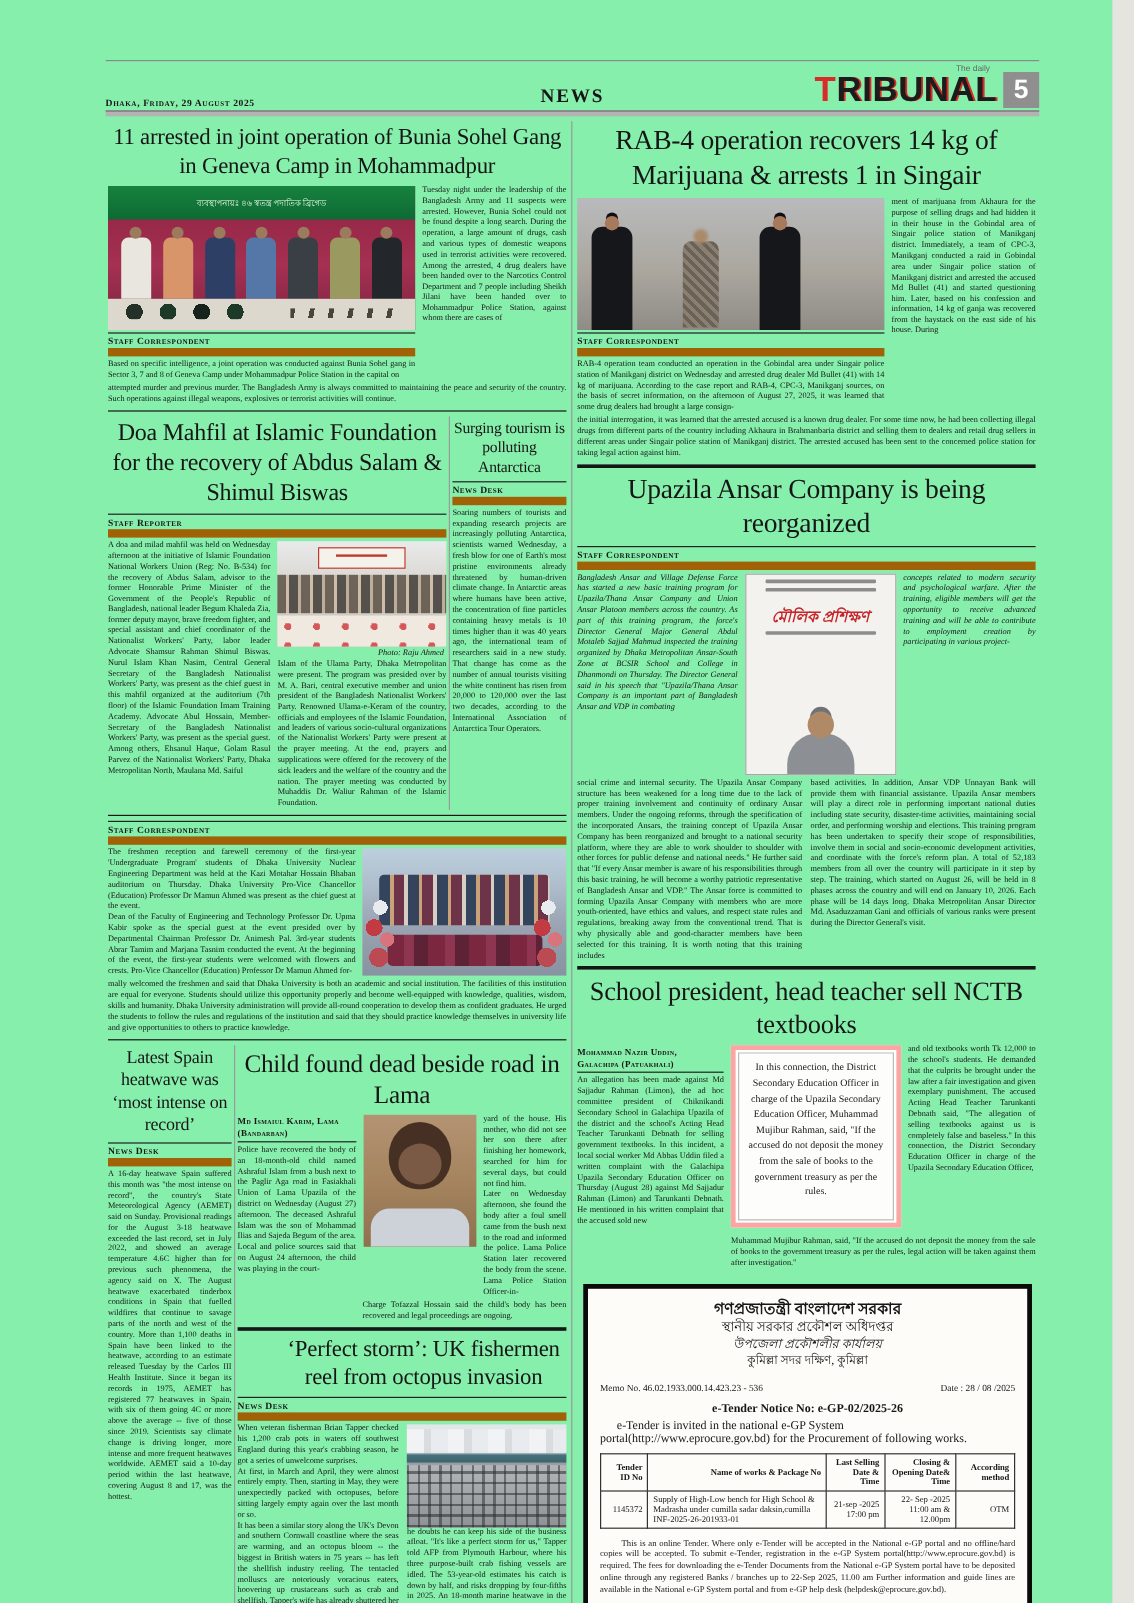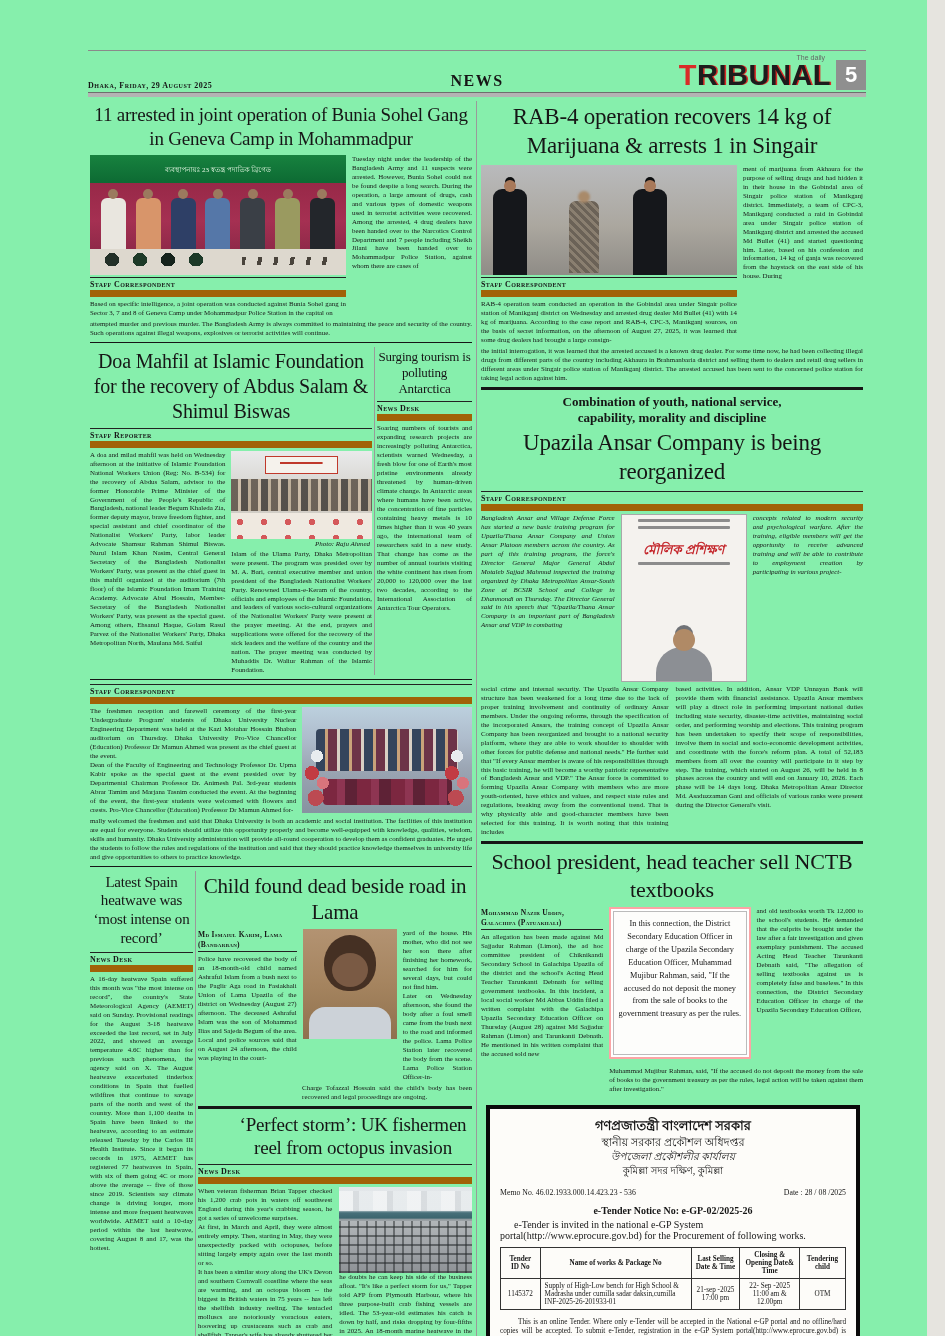--- a/index.html
+++ b/index.html
@@ -143,35 +143,35 @@
   .ph-octo { height:86px;
     background:linear-gradient(180deg,#e3e7ea 0%,#dfe3e6 26%,#47707a 30%,#3c656e 36%,#9aa0a4 38%,#b6babd 100%); }
   .octo-town { position:absolute; top:4px; left:0; right:0; height:20px; opacity:.9;
     background:repeating-linear-gradient(90deg,#f2f4f5 0 14px,#d8dcdf 14px 20px,#e8ecee 20px 34px); }
   .octo-pots { position:absolute; bottom:0; left:0; right:0; height:52px;
     background:repeating-linear-gradient(0deg,rgba(40,44,46,.55) 0 2px,transparent 2px 9px),
                repeating-linear-gradient(90deg,rgba(40,44,46,.5) 0 2px,transparent 2px 9px),
                linear-gradient(180deg,#b2b6b9,#8e9296); }
 
   
-  .pullquote { border:2px solid #fca5a5; box-shadow:inset 0 0 0 2px #fff, inset 0 0 0 3px #bbb;
+  .pullquote { border:4px solid #fca5a5; box-shadow:inset 0 0 0 2px #fff, inset 0 0 0 3px #bbb;
     padding:9px 7px; font-size:8.3px; text-align:center; line-height:1.55; background:#fdfdfb; }
 
   
   .tender { border:4px solid #0a0a0a; margin:12px 3px 0 5px; padding:8px 10px 6px; position:relative; background:#fdfcf9; }
   .bn { text-align:center; line-height:1.35; }
   .bn1 { font-size:13px; font-weight:bold; }
   .bn2 { font-size:11px; }
   .bn3 { font-size:10.5px;font-style:italic; }
   .bn4 { font-size:10px; }
   .memo-row { display:flex; justify-content:space-between; font-size:7.8px; margin:10px 0 8px; }
   .tender-title { text-align:center; font-weight:bold; font-size:10px; margin-bottom:3px; }
   .tender-intro { font-size:10px; text-indent:14px; margin-bottom:6px; }
   table.tt { width:100%; border-collapse:collapse; margin-bottom:8px; }
-  .tt th,.tt td { border:1px solid #333; font-size:7.2px; padding:3px 4px; text-align:center; vertical-align:middle; white-space:pre-line; }
+  .tt th,.tt td { border:1px solid #333; font-size:7.2px; padding:3px 4px; text-align:right; vertical-align:middle; white-space:pre-line; }
   .tt th { font-weight:bold; }
   .tt td.name { text-align:left; }
   .tender-terms { font-size:7.2px; text-align:justify; text-indent:18px; line-height:1.35; }
 </style>
 </head>
 <body>
 
 <div class="page">
   <div class="sheet">
 
@@ -190,21 +190,21 @@
 
     <div class="main">
 
       <div class="half">
 
         <article>
           <h1 class="hl hl-bunia">11 arrested in joint operation of Bunia Sohel Gang in Geneva Camp in Mohammadpur</h1>
           <div class="media-row">
             <div>
               <div class="ph ph-bunia">
-                <div class="bunia-banner">ব্যবস্থাপনায়ঃ 23 স্বতন্ত্র পদাতিক ব্রিগেড</div>
+                <div class="bunia-banner">ব্যবস্থাপনায়ঃ ৪৬ স্বতন্ত্র পদাতিক ব্রিগেড</div>
                 <div class="figrow">
                   <div class="fig c-white"></div>
                   <div class="fig c-tan"></div>
                   <div class="fig c-dkblue"></div>
                   <div class="fig c-blue"></div>
                   <div class="fig c-charcoal"></div>
                   <div class="fig c-olive"></div>
                   <div class="fig c-black"></div>
                 </div>
                 <div class="bunia-table">
@@ -335,22 +335,20 @@
               <div class="btxt lead">RAB-4 operation team conducted an operation in the Gobindal area under Singair police station of Manikganj district on Wednesday and arrested drug dealer Md Bullet (41) with 14 kg of marijuana. According to the case report and RAB-4, CPC-3, Manikganj sources, on the basis of secret information, on the afternoon of August 27, 2025, it was learned that some drug dealers had brought a large consign-</div>
             </div>
             <div class="btxt">ment of marijuana from Akhaura for the purpose of selling drugs and had hidden it in their house in the Gobindal area of Singair police station of Manikganj district. Immediately, a team of CPC-3, Manikganj conducted a raid in Gobindal area under Singair police station of Manikganj district and arrested the accused Md Bullet (41) and started questioning him. Later, based on his confession and information, 14 kg of ganja was recovered from the haystack on the east side of his house. During</div>
           </div>
           <div class="btxt">the initial interrogation, it was learned that the arrested accused is a known drug dealer. For some time now, he had been collecting illegal drugs from different parts of the country including Akhaura in Brahmanbaria district and selling them to dealers and retail drug sellers in different areas under Singair police station of Manikganj district. The arrested accused has been sent to the concerned police station for taking legal action against him.</div>
         </article>
 
         <div class="hrule thick"></div>
 
         <article>
-          <div class="kicker">Combination of youth, national service,
-capability, morality and discipline</div>
           <h1 class="hl hl-ansar">Upazila Ansar Company is being reorganized</h1>
           <div class="byl">Staff Correspondent</div>
           <div class="ansar-row">
             <div class="btxt">Bangladesh Ansar and Village Defense Force has started a new basic training program for Upazila/Thana Ansar Company and Union Ansar Platoon members across the country. As part of this training program, the force's Director General Major General Abdul Motaleb Sajjad Mahmud inspected the training organized by Dhaka Metropolitan Ansar-South Zone at BCSIR School and College in Dhanmondi on Thursday. The Director General said in his speech that "Upazila/Thana Ansar Company is an important part of Bangladesh Ansar and VDP in combating</div>
             <div class="ph ph-ansar">
               <div class="ansar-bar"></div>
               <div class="ansar-bar"></div>
               <div class="ansar-title">মৌলিক প্রশিক্ষণ</div>
               <div class="ansar-bar"></div>
               <div class="ansar-person"></div>
@@ -392,21 +390,21 @@
           </div>
           <div class="tender-title">e-Tender Notice No: e-GP-02/2025-26</div>
           <div class="tender-intro">e-Tender is invited in the national e-GP System portal(http://www.eprocure.gov.bd) for the Procurement of following works.</div>
           <table class="tt">
             <thead>
               <tr>
                 <th>Tender ID No</th>
                 <th>Name of works &amp; Package No</th>
                 <th>Last Selling Date &amp; Time</th>
                 <th>Closing &amp; Opening  Date&amp; Time</th>
-                <th>Tendering child</th>
+                <th>According method</th>
               </tr>
             </thead>
             <tbody>
               <tr>
                 <td>1145372</td>
                 <td class="name">Supply of High-Low bench for High School &amp; Madrasha under cumilla sadar daksin,cumilla INF-2025-26-201933-01</td>
                 <td>21-sep -2025
 17:00 pm</td>
                 <td>22- Sep -2025
 11:00 am &amp; 12.00pm</td>

